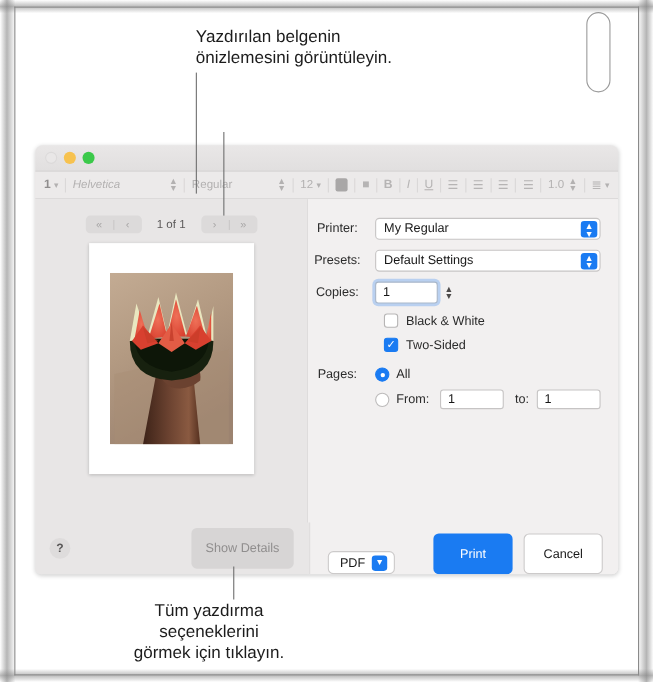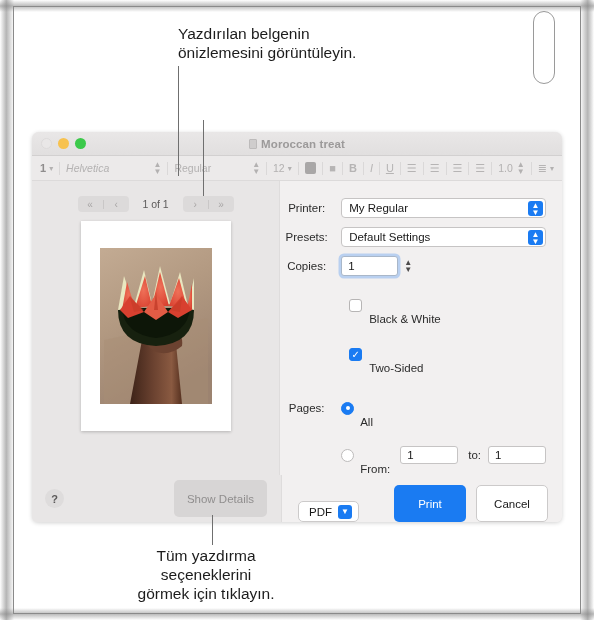--- a/index.html
+++ b/index.html
@@ -189,21 +189,21 @@
   .cbrow { display:flex; align-items:center; margin: 0 0 9px 69px; }
   .cbox {
     width: 13px; height: 13px; border-radius: 3px;
     border: 1px solid #b7b5b5; background: #fff;
     margin-right: 7px;
   }
   .cbox.on {
     background: #1a7bf2; border-color: #1a7bf2;
     color:#fff; font-size: 10px; line-height: 12px; text-align:center;
   }
-  .cblabel { font-size: 11.5px; color:#2b2b2b;margin-top:28px; }
+  .cblabel { font-size: 11.5px; color:#2b2b2b; }
 
   .radio {
     width: 13px; height: 13px; border-radius: 50%;
     border: 1px solid #bdbbbb; background:#fff; margin-right: 6px;
     flex: none;
   }
   .radio.on {
     background: #1a7bf2; border-color:#1a7bf2;
     display:flex; align-items:center; justify-content:center;
   }
@@ -265,35 +265,32 @@
 <div id="root">
 
   <div class="thumb"></div>
 
   <div class="callout" style="left:178px; top:24px;">Yazdırılan belgenin
 önizlemesini görüntüleyin.</div>
   <div class="leader" style="left:178px; top:66px; height:110px;"></div>
 
   <div class="leader" style="left:203px; top:120px; height:76px;"></div>
 
-  <div class="callout" style="left:108px; top:546px; text-align:center; width:196px;">Tüm yazdırma
+  <div class="callout" style="left:92px; top:546px; text-align:center; width:196px;">Tüm yazdırma
 seçeneklerini
 görmek için tıklayın.</div>
   <div class="leader" style="left:212px; top:515px; height:30px;"></div>
 
   <div id="window">
 
     <div class="titlebar">
       <div class="traffic">
         <div class="dot red"></div>
         <div class="dot amber"></div>
         <div class="dot green"></div>
-      </div>
-      <div class="wtitle">
-        <span class="doc-ico"></span><span>Moroccan treat</span>
       </div>
     </div>
 
     <div class="fmtbar">
       <div class="fb">
         <span class="fb-num">1</span>
         <span class="chev">▾</span>
       </div>
       <div class="fsep"></div>
       <div class="fb" style="width:98px; justify-content:space-between;font-style:italic;">

